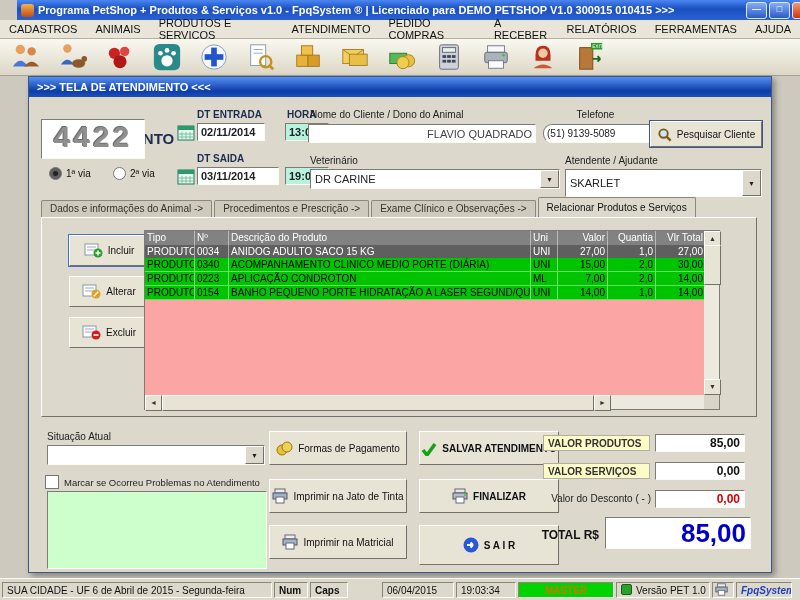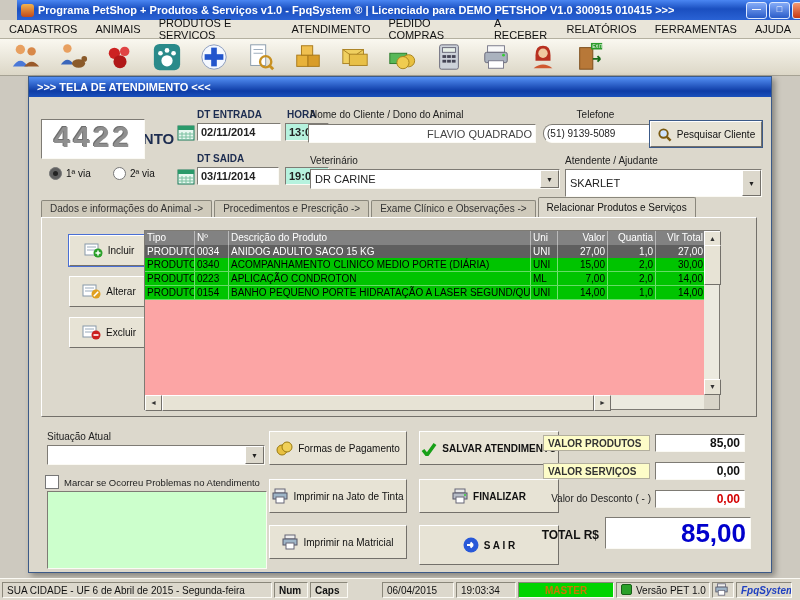--- a/index.html
+++ b/index.html
@@ -286,21 +286,21 @@
             <rect x="1" y="3" width="16" height="4" fill="#2a9a6a"></rect>
             <g stroke="#7ac0a0">
               <line x1="5" y1="9" x2="5" y2="17"></line>
               <line x1="9" y1="9" x2="9" y2="17"></line>
               <line x1="13" y1="9" x2="13" y2="17"></line>
               <line x1="1" y1="11" x2="17" y2="11"></line>
               <line x1="1" y1="14" x2="17" y2="14"></line>
             </g>
           </svg>
         </div>
-      <div class="abs sunken field bold" style="left:168px;top:26px;width:84px;height:18px;">
+      <div class="abs sunken field bold" style="left:168px;top:26px;width:68px;height:18px;">
           <span>02/11/2014</span>
         </div>
       <div class="abs sunken field bold hora" style="left:256px;top:26px;width:44px;height:18px;">
           <span>13:01</span>
         </div>
 
       <div class="abs lbl" style="left:168px;top:56px;">DT SAIDA</div>
       <div class="abs" style="left:148px;top:70px;">
           <svg width="18" height="18" viewBox="0 0 18 18">
             <rect x="1" y="3" width="16" height="14" fill="#e8f8f0" stroke="#1a7a5a"></rect>

